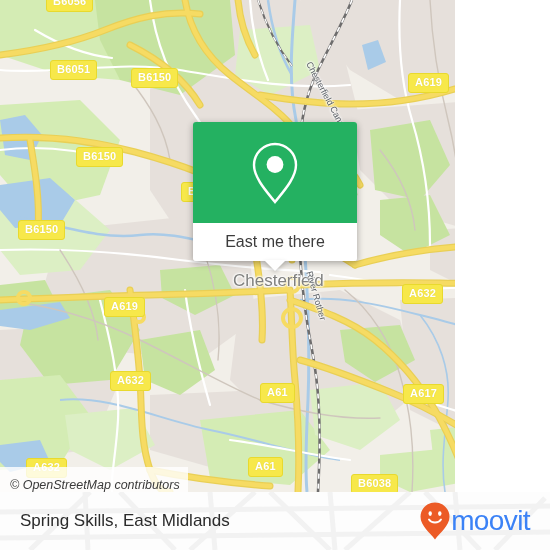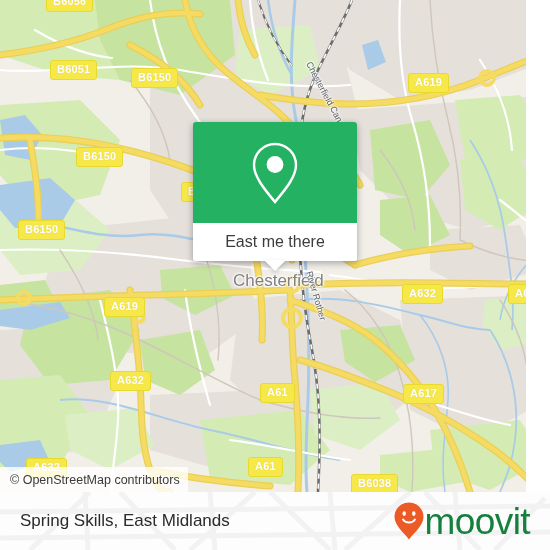--- a/index.html
+++ b/index.html
@@ -16,21 +16,21 @@
     position: relative;
     width: 550px;
     height: 550px;
     overflow: hidden;
   }
 
   
   #map-area {
     position: absolute;
     left: 0; top: 0;
-    width: 526px;
+    width: 455px;
     height: 492px;
     overflow: hidden;
     background: #fde047;
   }
 
   #map-svg {
     position: absolute;
     left: 0; top: 0;
     width: 550px;
     height: 492px;
@@ -132,23 +132,24 @@
   }
 
   
   #attribution {
     position: absolute;
     left: 0;
     top: 467px;
     height: 25px;
     background: rgba(255,255,255,0.80);
     display: flex;
-    align-items: center;
+    align-items: flex-end;
     padding: 0 8px 0 10px;
     z-index: 30;
+    font-style: italic;
   }
   #attribution span {
     font-size: 12.5px;
     color: #3a3a3a;
     font-family: "Liberation Sans", sans-serif;
     white-space: nowrap;
   }
 
   
   #footer {
@@ -180,22 +181,22 @@
     color: #2b2b2b;
     font-family: "Liberation Sans", sans-serif;
     white-space: nowrap;
   }
   #brand {
     display: flex;
     align-items: center;
     gap: 1px;
   }
   #brand-word {
-    font-size: 37px;
-    color: #15803d;
+    font-size: 28px;
+    color: #3b82f6;
     font-family: "Liberation Sans", sans-serif;
     font-weight: normal;
     letter-spacing: -0.6px;
     line-height: 1;
   }
 </style>
 </head>
 <body>
 
 <div id="app">

